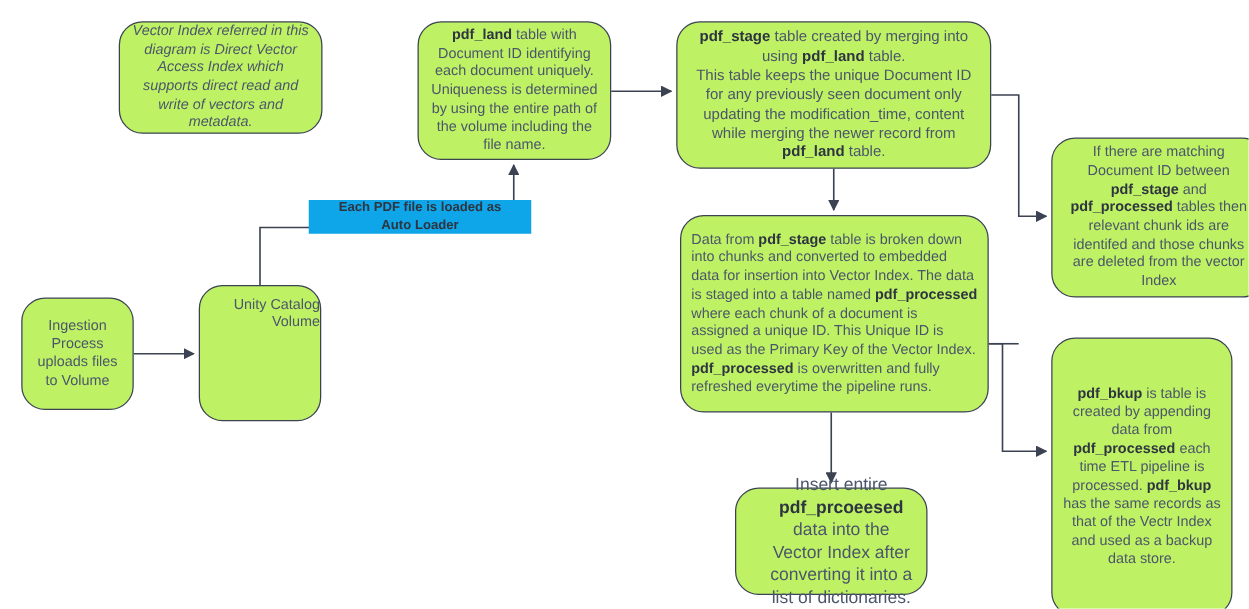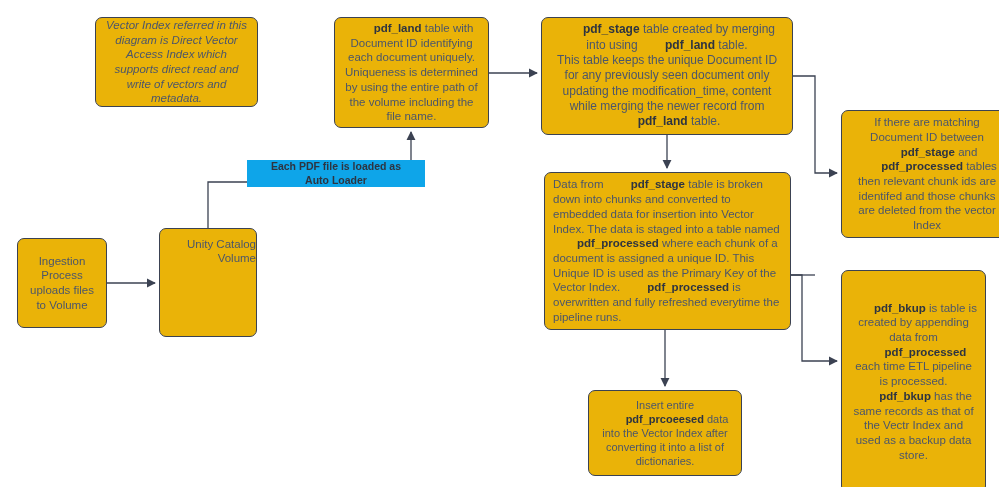--- a/index.html
+++ b/index.html
@@ -23,32 +23,32 @@
     left: 0;
     top: 0;
     width: 999px;
     height: 487px;
     pointer-events: none;
   }
   .node {
     position: absolute;
     box-sizing: border-box;
     border: 1.4px solid #3b4252;
-    border-radius: 7px;
-    background: #eab308;
+    border-radius: 19px;
+    background: #bef264;
     color: #4c566a;
     display: flex;
     align-items: center;
     justify-content: center;
     text-align: center;
     line-height: 1.28;
     padding: 6px 8px;
   }
   .node .txt { width: 100%; }
-  .node b { color: #2e3440; font-weight: bold; margin-left: 24px; }
+  .node b { color: #2e3440; font-weight: bold; }
   .note-italic { font-style: italic; }
   .align-left { text-align: left; }
   .align-left .txt { text-align: left; }
   .edge-label {
     position: absolute;
     font-weight: bold;
     color: #2e3440;
     text-align: center;
     line-height: 1.3;
     background: #0ea5e9;
@@ -124,21 +124,21 @@
   </div>
 
   <div class="node align-left" style="left:544px; top:172px; width:247px; height:158px; font-size:11.5px;">
     <span class="txt">Data from <b>pdf_stage</b> table is broken down into chunks and converted to embedded data for insertion into Vector Index. The data is staged into a table named <b>pdf_processed</b> where each chunk of a document is assigned a unique ID. This Unique ID is used as the Primary Key of the Vector Index. <b>pdf_processed</b> is overwritten and fully refreshed everytime the pipeline runs.</span>
   </div>
 
   <div class="node" style="left:841px; top:270px; width:145px; height:223px; font-size:11.5px;">
     <span class="txt"><b>pdf_bkup</b> is table is created by appending data from <b>pdf_processed</b> each time ETL pipeline is processed. <b>pdf_bkup</b> has the same records as that of the Vectr Index and used as a backup data store.</span>
   </div>
 
-  <div class="node" style="left:588px; top:390px; width:154px; height:86px; font-size:11px;">
+  <div class="node" style="left:588px; top:390px; width:154px; height:86px; font-size:14px;padding-left:24px;">
     <span class="txt">Insert entire <b>pdf_prcoeesed</b> data into the Vector Index after converting it into a list of dictionaries.</span>
   </div>
 
   <div class="node" style="left:17px; top:238px; width:90px; height:90px; font-size:11.5px;">
     <span class="txt">Ingestion Process uploads files to Volume</span>
   </div>
 
   <div class="node" style="left:159px; top:228px; width:98px; height:109px; padding:0; display:block;">
     <div class="vol-title" style="font-size:11.5px;">Unity Catalog Volume</div>
   </div>

